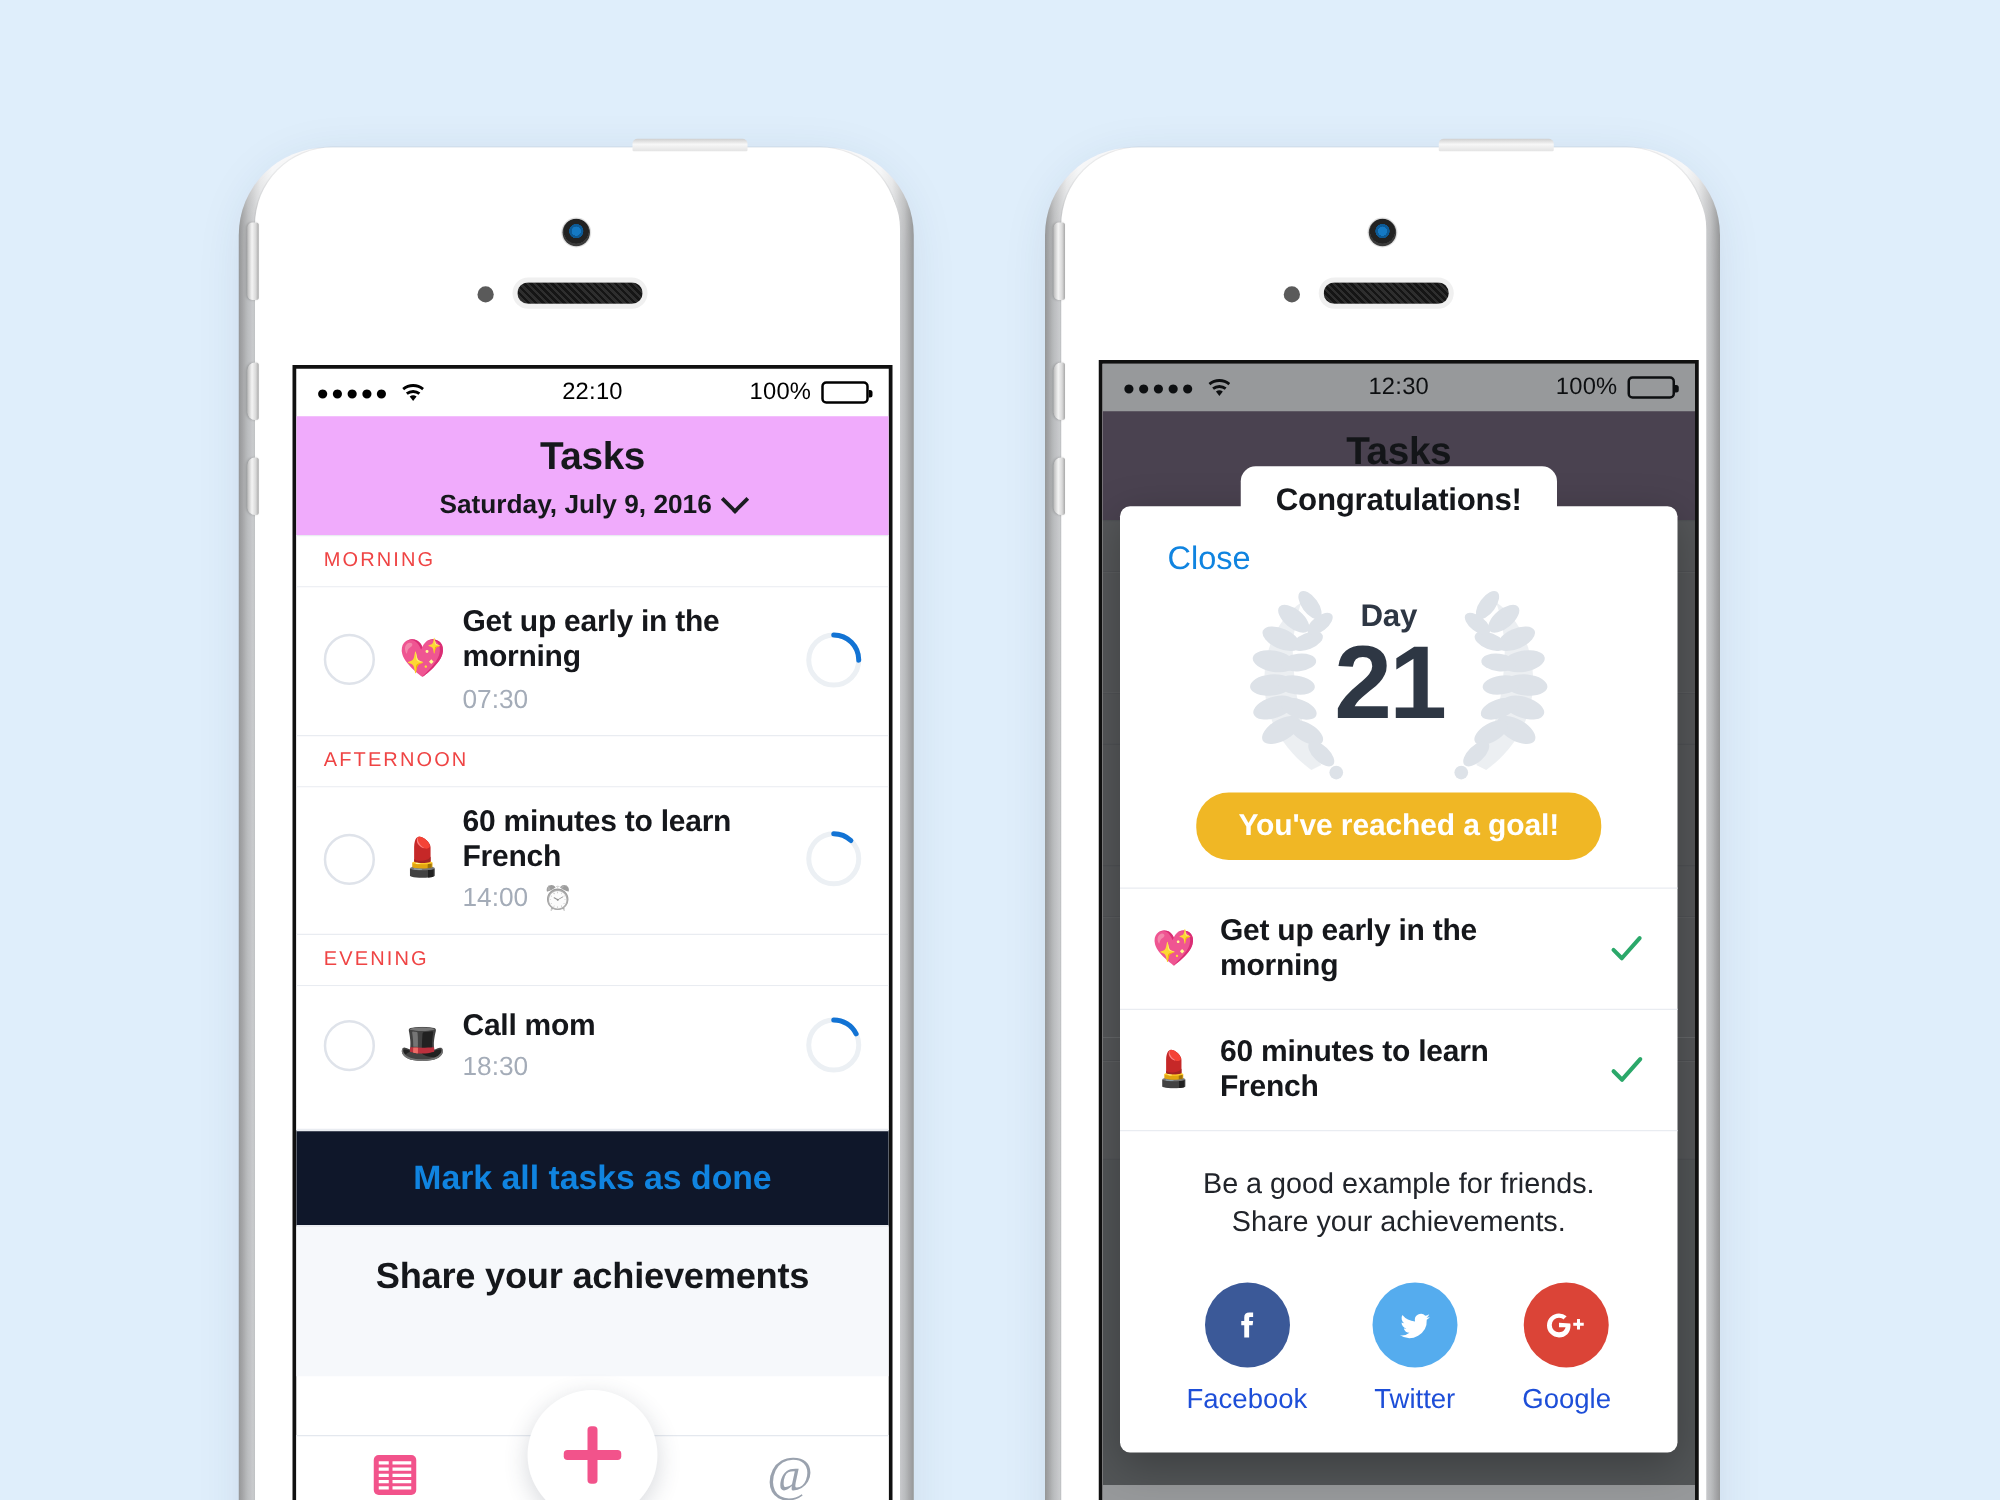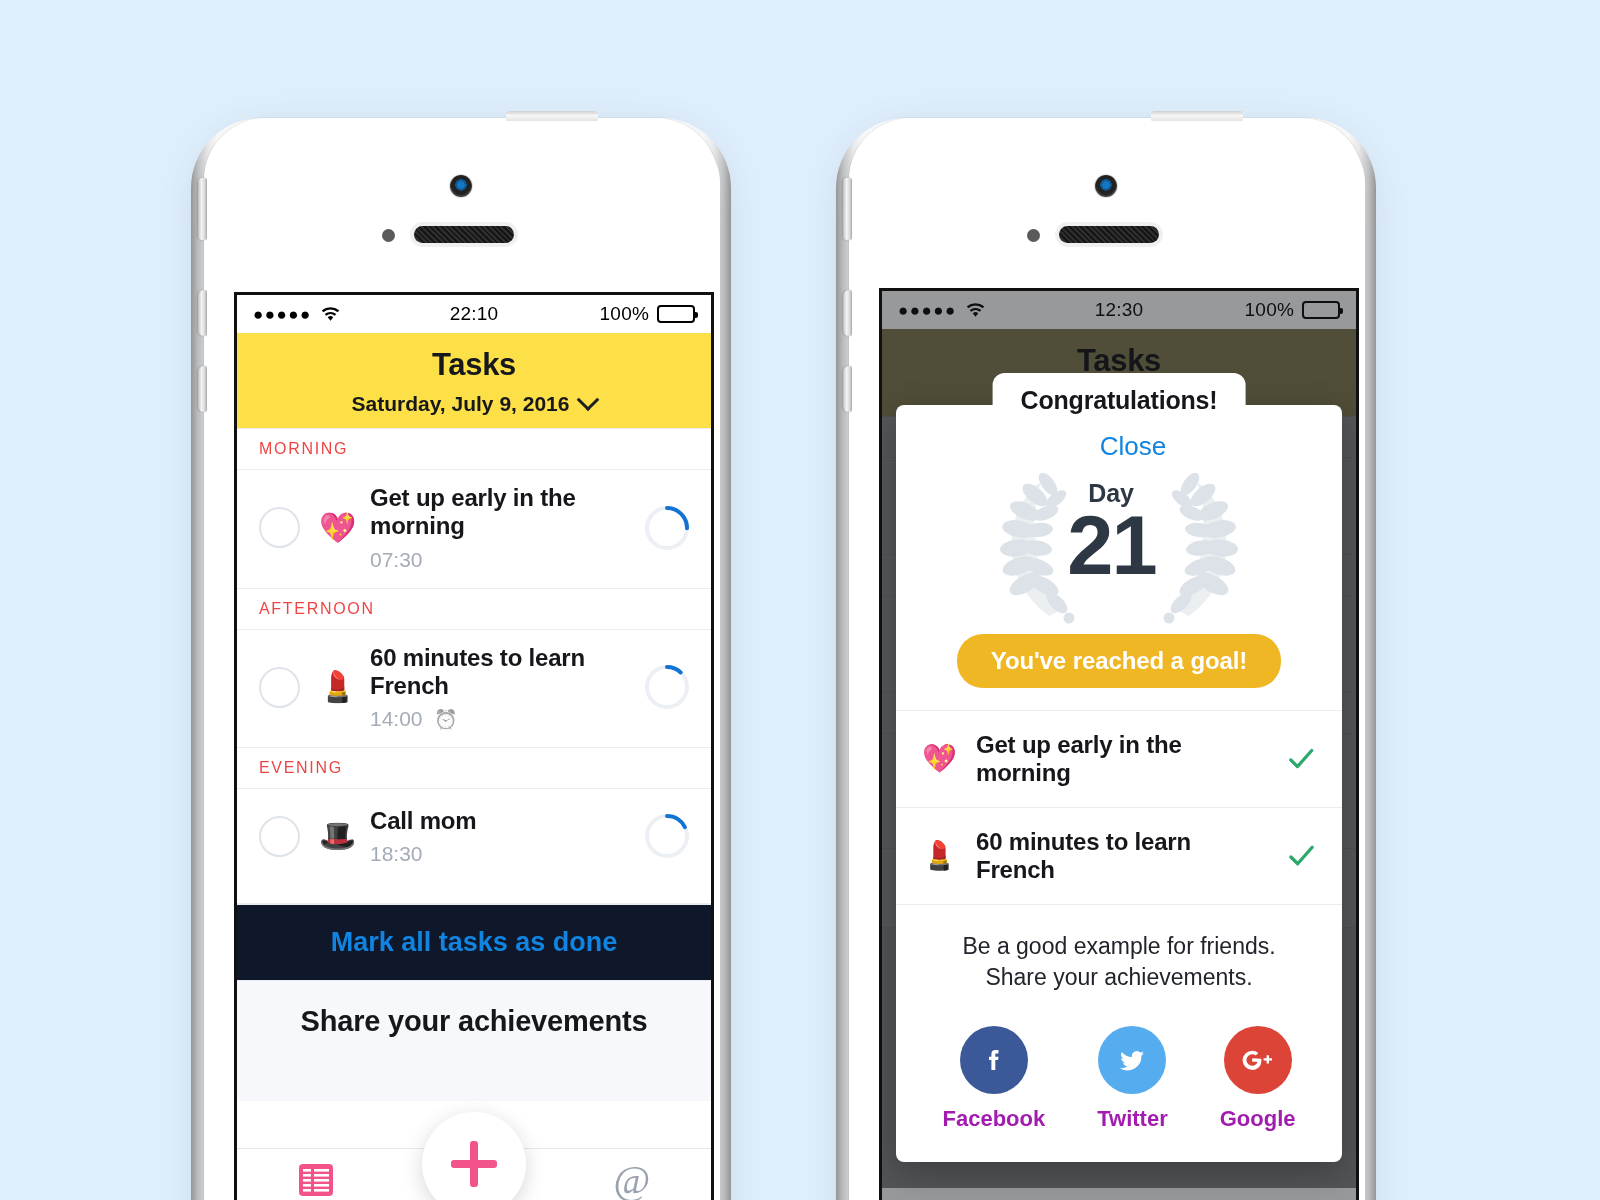--- a/index.html
+++ b/index.html
@@ -168,21 +168,21 @@
     height: 100%;
     background: #000;
     border-radius: 1px;
   }
 
   
   .nav {
     text-align: center;
     padding-top: 14px;
     padding-bottom: 12px;
-    background: #fde047;
+    background: #f0abfc;
   }
   .nav-title {
     font-size: 31px;
     font-weight: 700;
     color: #16181c;
     letter-spacing: -.3px;
   }
   .nav-sub {
     margin-top: 9px;
     font-size: 21px;
@@ -342,21 +342,21 @@
     background: #fff;
     border-radius: 12px;
     padding: 13px 28px 13px 28px;
     font-size: 25px;
     font-weight: 700;
     color: #15171b;
     white-space: nowrap;
     letter-spacing: -.2px;
   }
   .modal-close {
-    text-align: center;
+    text-align: left;
     padding: 26px 10px 0 0;
     font-size: 26px;
     color: #1084e0;
     font-weight: 400;
     margin-left: 38px;
   }
   .badge-area {
     position: relative;
     text-align: center;
     padding: 4px 0 22px;
@@ -431,22 +431,22 @@
   .social { text-align: center; }
   .social-circle {
     width: 68px; height: 68px;
     border-radius: 50%;
     margin: 0 auto;
     display: flex; align-items: center; justify-content: center;
   }
   .social-label {
     margin-top: 12px;
     font-size: 22px;
-    font-weight: 700;
-    color: #a21caf;
+    font-weight: 400;
+    color: #1d4ed8;
   }
 
   
   .bg-share-head2 {
     font-size: 29px; font-weight: 700; color: #15171b; margin-top: 6px;
   }
   .bg-socials {
     display:flex; justify-content:center; gap: 44px; padding-top: 26px;
   }
   .bg-soc { width: 74px; height: 74px; border-radius: 50%; }

